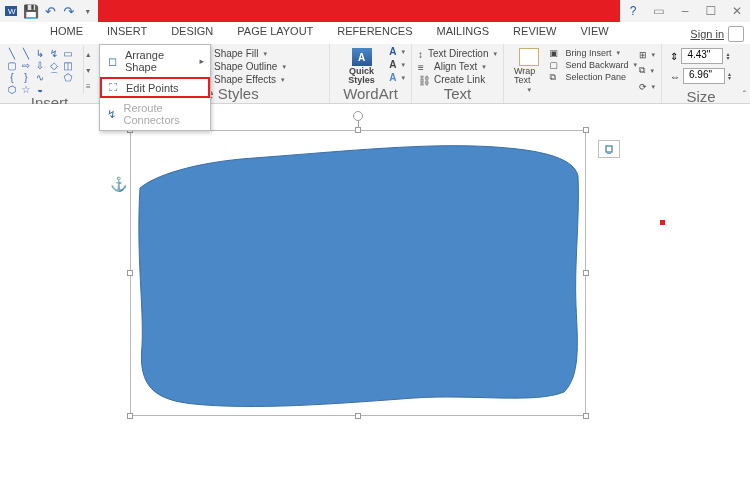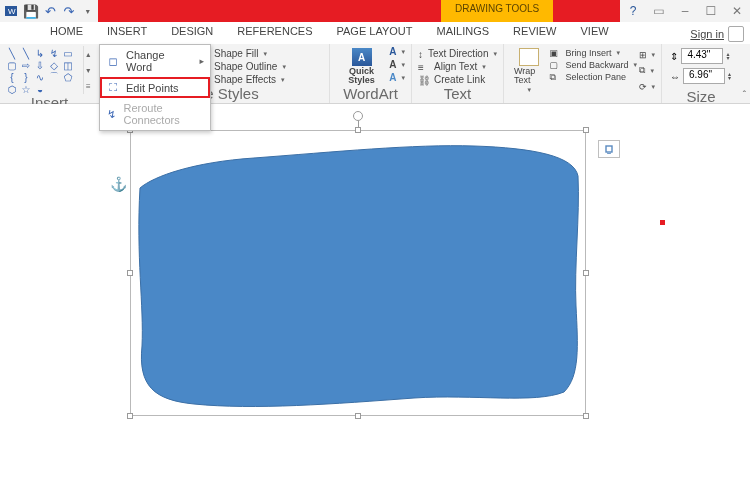--- a/index.html
+++ b/index.html
@@ -87,37 +87,36 @@
         <svg width="14" height="14">
           <rect x="1" y="2" width="12" height="10" fill="#2a579a"></rect>
           <text x="4" y="10" font-size="8" fill="#fff">W</text>
         </svg>
       </span>
     <span class="qat-icon">💾</span>
     <span class="qat-icon">↶</span>
     <span class="qat-icon">↷</span>
     <span class="qat-icon" style="font-size:8px;color:#666;">▾</span>
   </div>
-  <div class="context-tab">DRAWING TOOLS</div>
   <div class="wincontrols">
     <div>?</div>
     <div style="font-size:12px;">▭</div>
     <div>–</div>
     <div>☐</div>
     <div>✕</div>
   </div>
 </div>
 
 <div class="tabs">
   <div class="tab file">FILE</div>
   <div class="tab">HOME</div>
   <div class="tab">INSERT</div>
   <div class="tab">DESIGN</div>
+  <div class="tab">PAGE LAYOUT</div>
   <div class="tab">REFERENCES</div>
-  <div class="tab">PAGE LAYOUT</div>
   <div class="tab">MAILINGS</div>
   <div class="tab">REVIEW</div>
   <div class="tab">VIEW</div>
   <div class="tab format">FORMAT</div>
 </div>
 <div class="signin">
     <span>Sign in</span>
     <span class="signin-avatar"></span>
   </div>
 
@@ -291,21 +290,21 @@
     </div>
     <div class="group-label">Size</div>
   </div>
 
   <div class="collapse">ˆ</div>
 </div>
 
 <div class="edit-menu">
   <div class="row">
       <span class="mi">◻</span>
-      <span>Change Word</span>
+      <span>Arrange Shape</span>
       <span class="arrow">▸</span>
     </div>
   <div class="row hl">
       <span class="mi">⛶</span>
       <span>Edit Points</span>
     </div>
   <div class="row disabled">
       <span class="mi">↯</span>
       <span>Reroute Connectors</span>
     </div>

